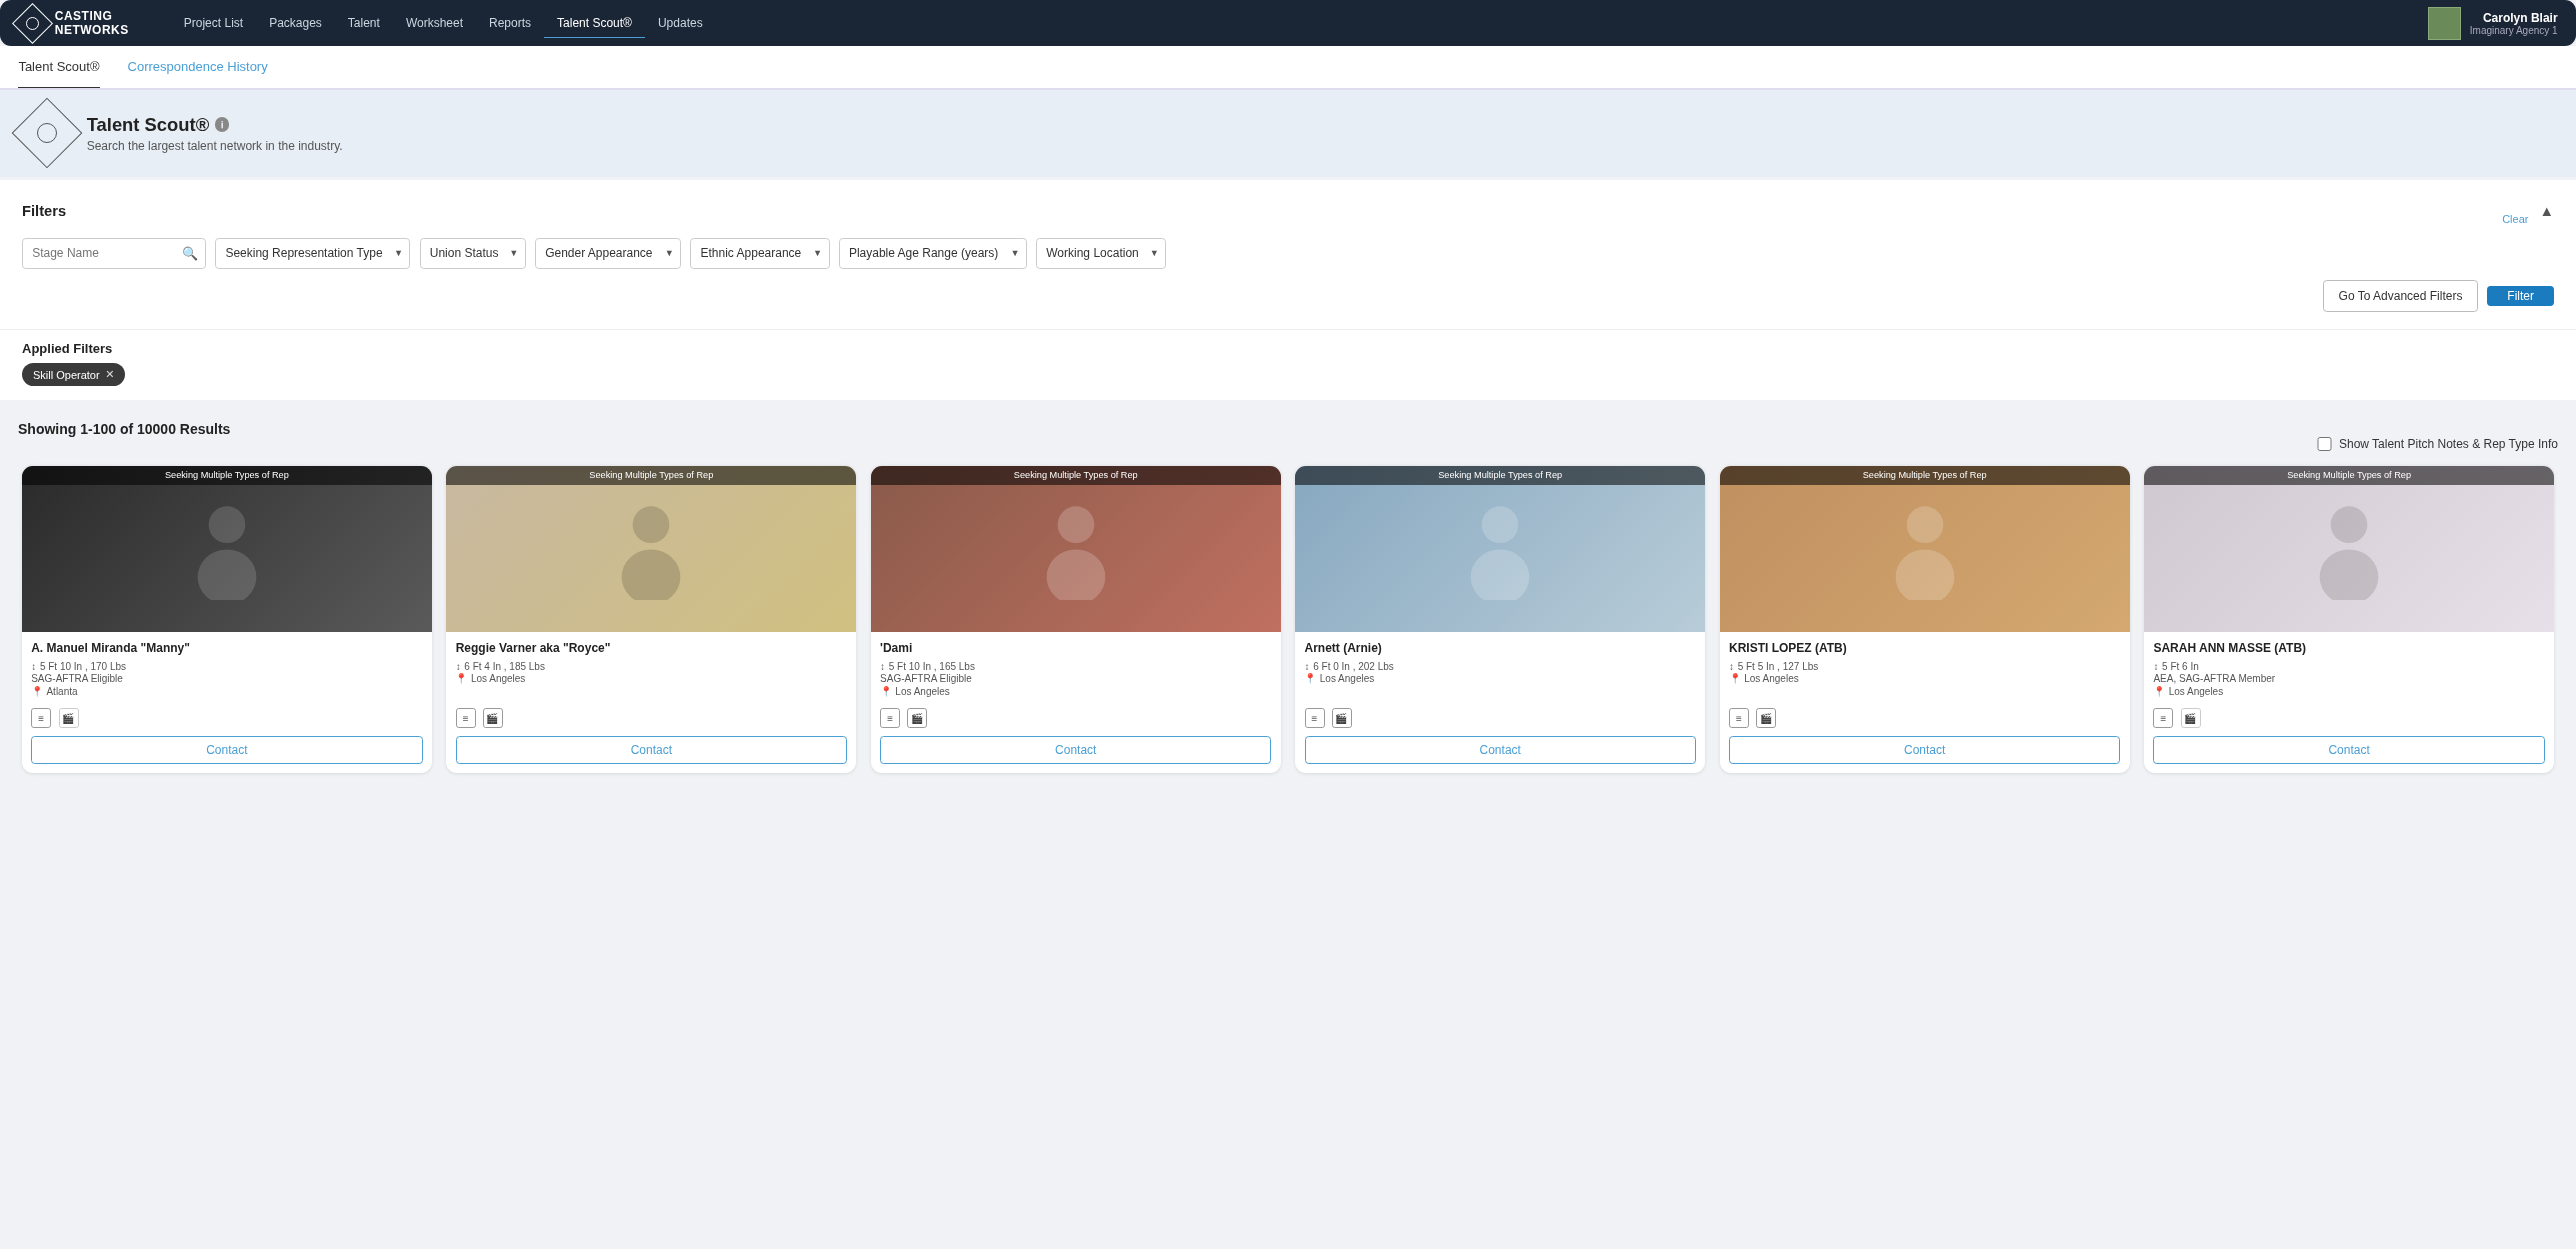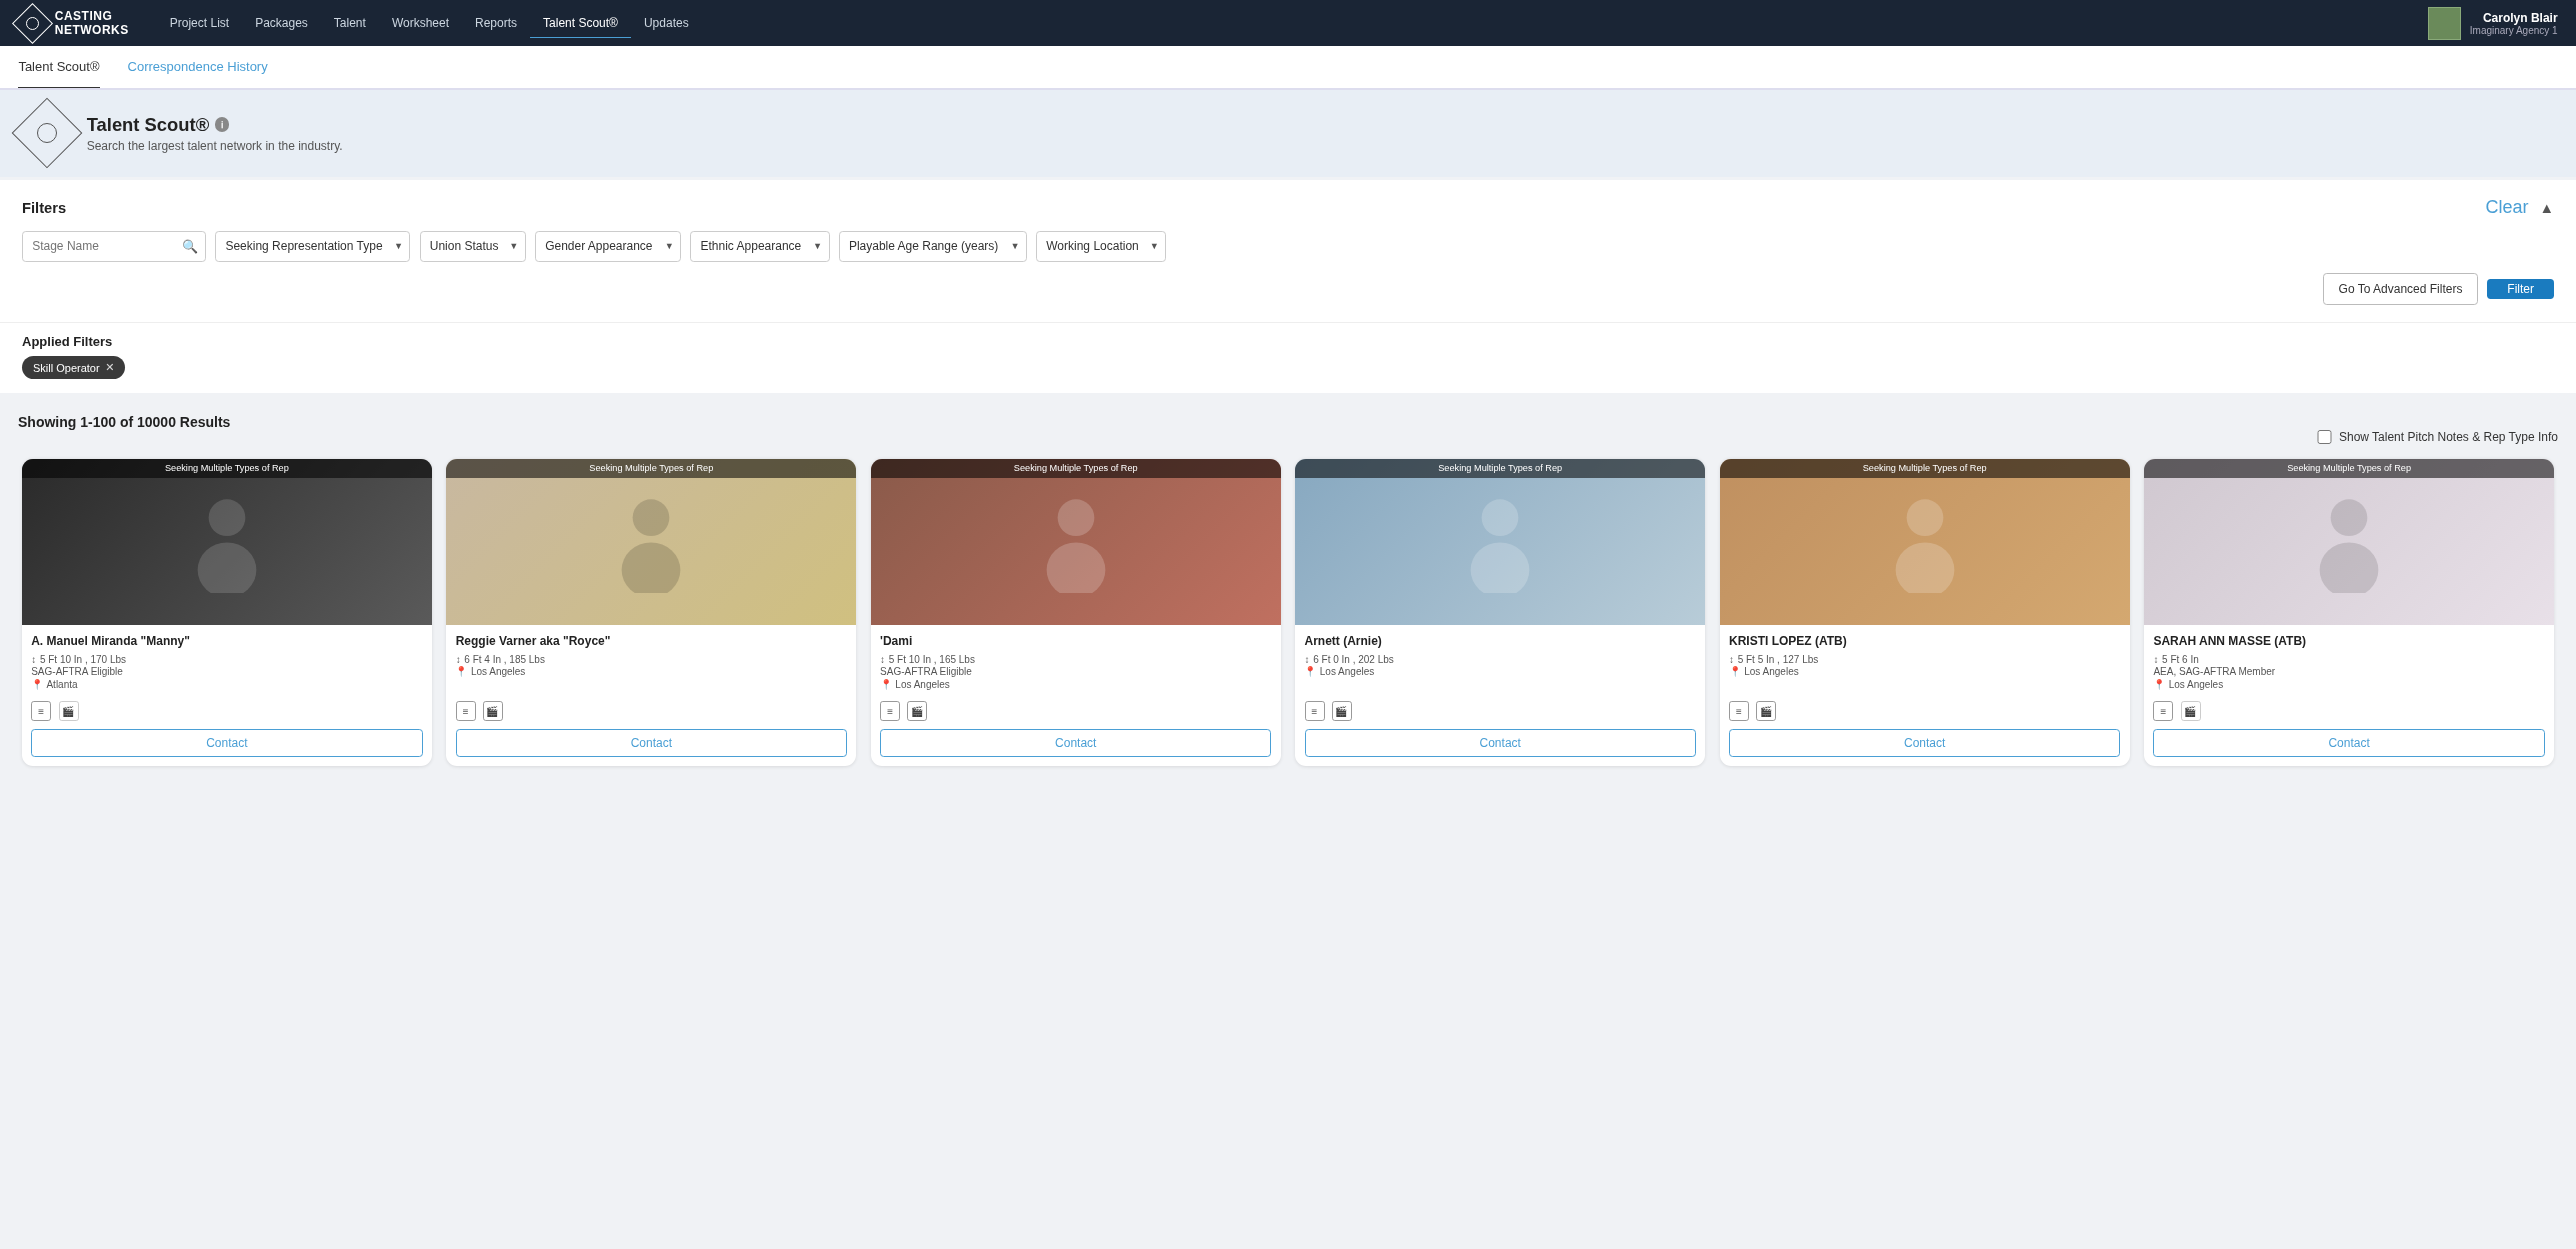--- a/index.html
+++ b/index.html
@@ -5,21 +5,22 @@
     * { box-sizing: border-box; margin: 0; padding: 0; }
     body { font-family: -apple-system, BlinkMacSystemFont, 'Segoe UI', Arial, sans-serif; background: #f0f2f5; color: #333; font-size: 13px; }
 
     
     .navbar {
       background: #1a2535;
       display: flex;
       align-items: center;
       padding: 0 18.4px;
       height: 46px;
-      gap: 0;
+      gap: 14px;
+      border-radius: 11px;
     }
     .navbar-brand {
       display: flex;
       align-items: center;
       gap: 7.4px;
       color: #fff;
       font-weight: 700;
       font-size: 12px;
       margin-right: 28px;
       text-transform: uppercase;
@@ -158,21 +159,22 @@
     .filters-header-actions {
       display: flex;
       align-items: center;
       gap: 11px;
     }
     .clear-btn {
       color: #4a9fd5;
       background: none;
       border: none;
       cursor: pointer;
-      font-size: 18px;
+      font-size: 11px;
+      margin-top: 16px;
     }
     .collapse-btn {
       background: none;
       border: none;
       cursor: pointer;
       font-size: 14.7px;
       color: #555;
     }
     .filter-row {
       display: flex;

